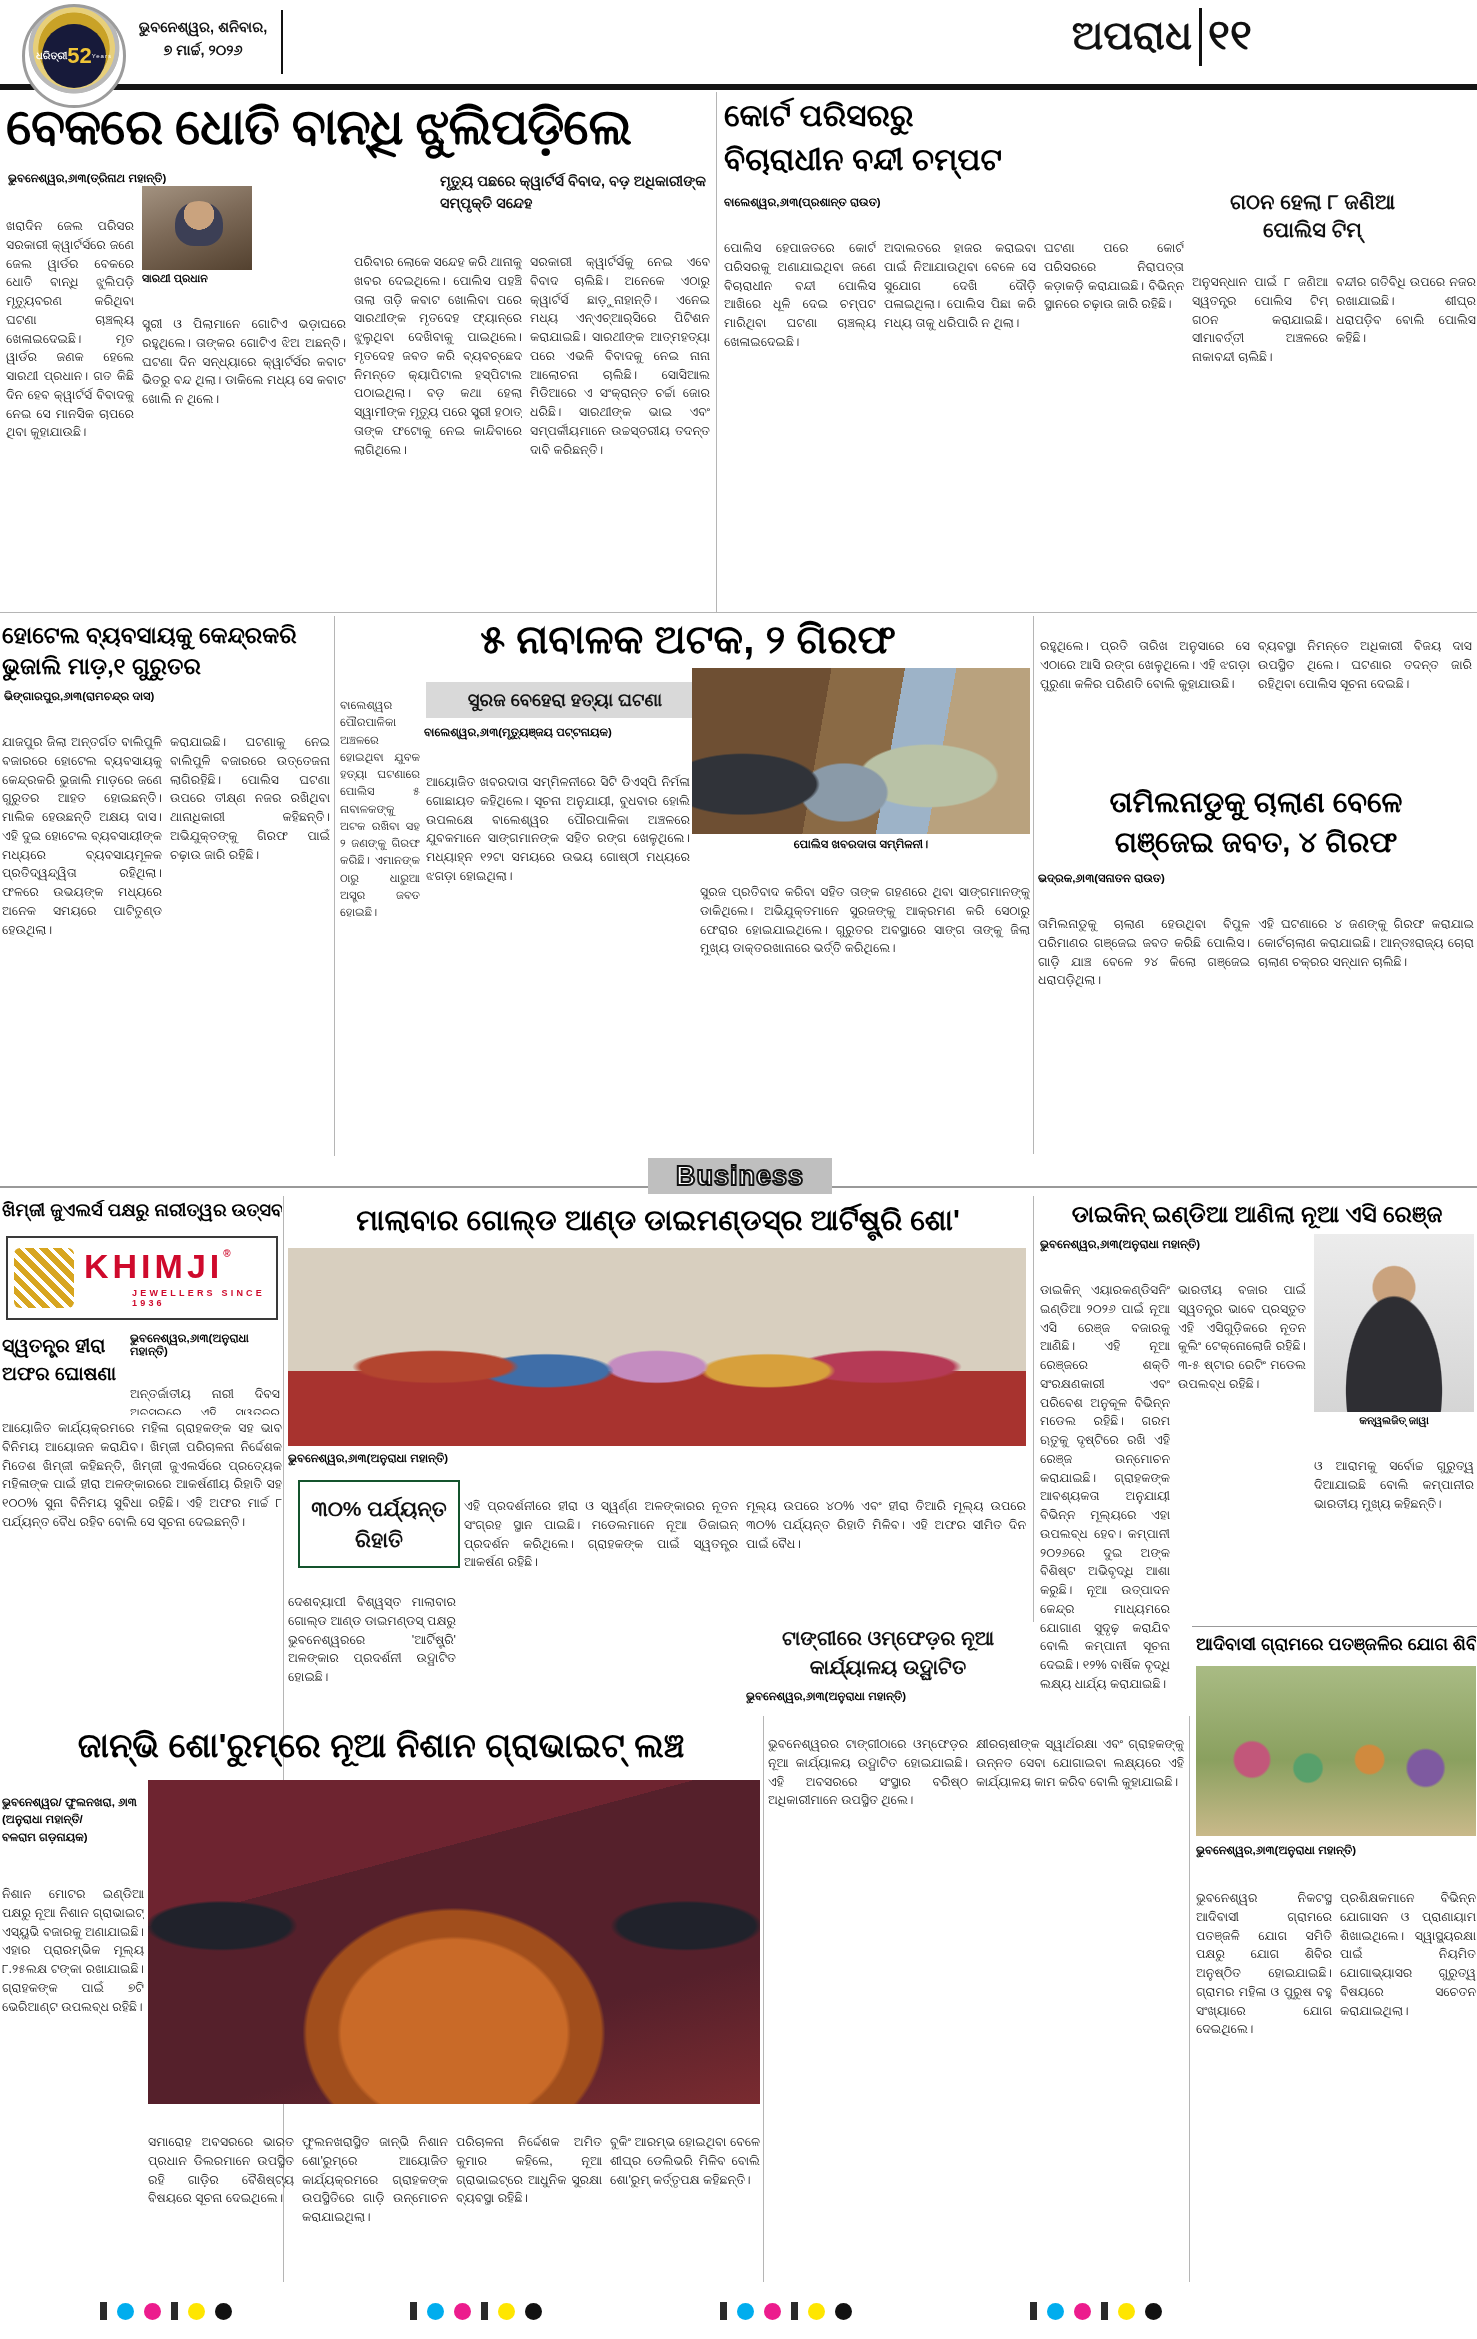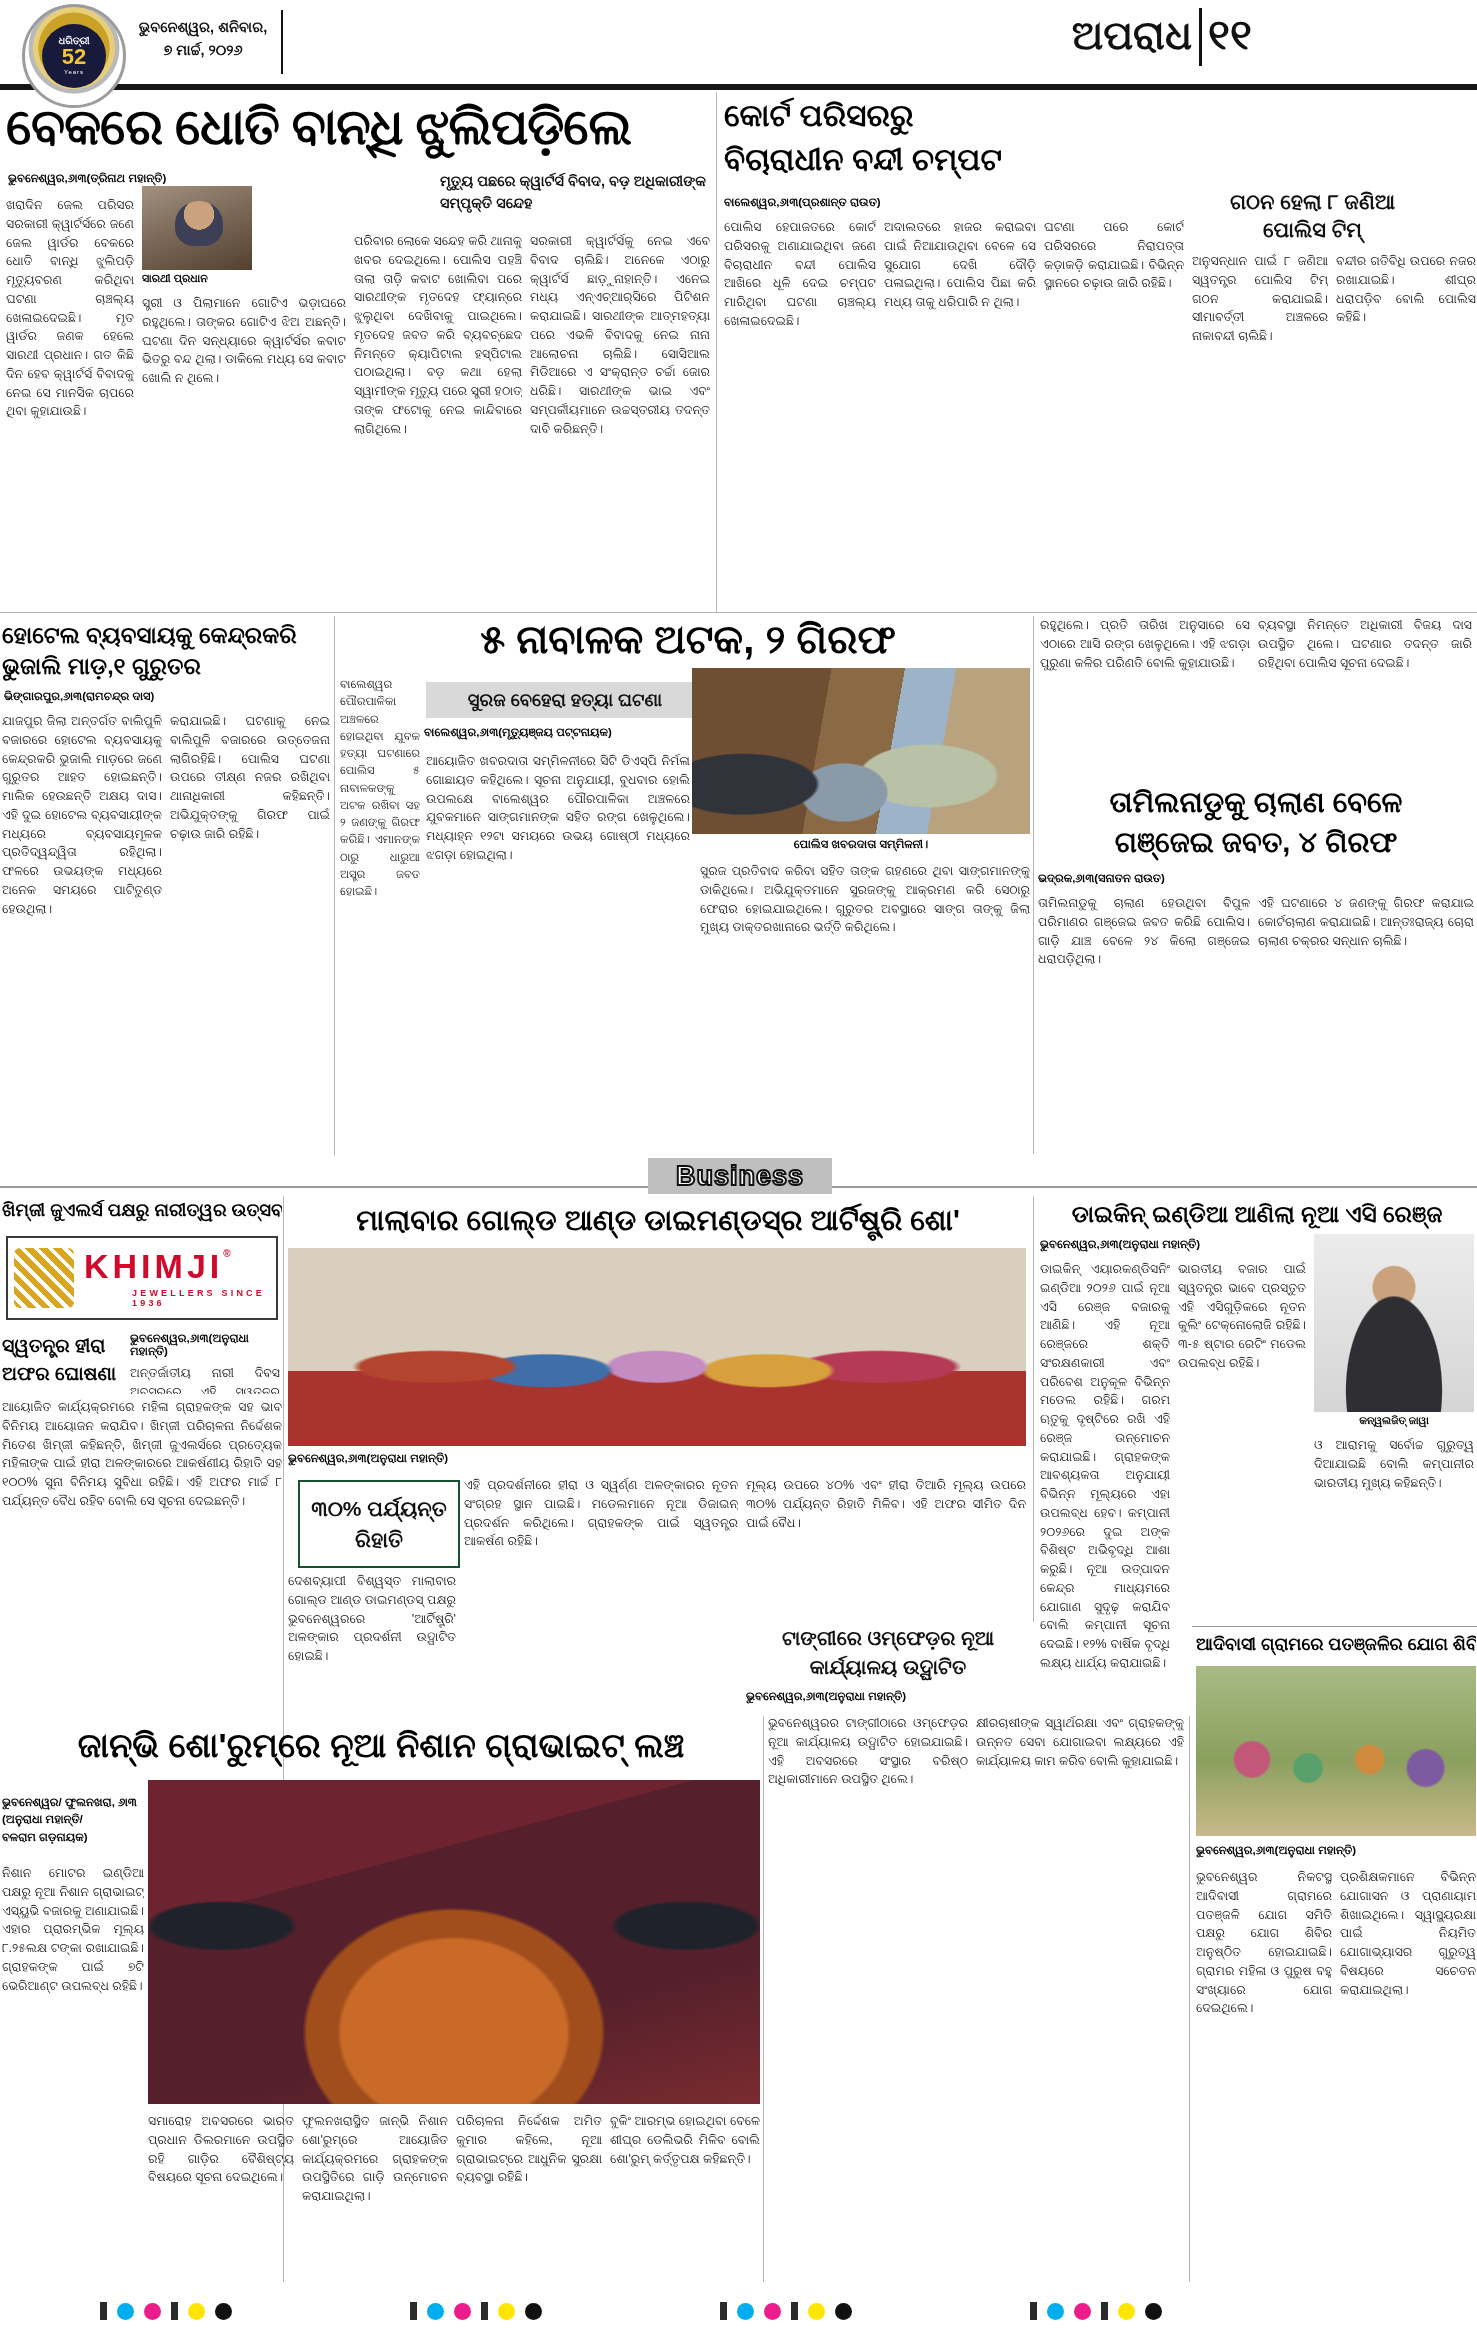--- a/index.html
+++ b/index.html
@@ -4,34 +4,34 @@
 <style>
   :root{
     --khimji_red:#cf0a2c; --gold:#d8a620; --navy:#171a3a;
     --cyan:#00adee; --magenta:#ec1c8d; --yellow:#ffe600; --ink:#111111;
     --business_strip_bg:#bfbfbf; --kicker_bg:#d9d9d9; --rule:#b5b5b5;
   }
   html,body{margin:0;padding:0;background:#ffffff;}
   .page{position:relative;width:1477px;height:2339px;background:#fff;overflow:hidden;
         font-family:"Liberation Sans","DejaVu Sans",sans-serif;color:var(--ink);}
   .abs{position:absolute;}
-  .col{ text-align:justify; font-size:12.5px; line-height:1.5; color:#1c1c1c; overflow:hidden;}
+  .col{ text-align:justify; font-size:12.5px; line-height:1.5; color:#1c1c1c; overflow:hidden;margin-top:21px;}
   .byline{font-weight:bold;font-size:11.5px;color:#000;overflow:hidden;white-space:nowrap;}
   .headline{font-weight:bold;color:#000;overflow:hidden;}
   .caption{font-weight:bold;font-size:11px;color:#000;overflow:hidden;}
   .vrule{background:var(--rule);}
   .hrule{background:var(--rule);}
   .photo{overflow:hidden;}
   
   .badge{border-radius:50%;background:
       radial-gradient(circle at 50% 42%, #23264d 0 31%, #c9a227 32% 47%, #e7cf7a 48% 54%, #b9b9b9 55% 60%, #ffffff 61%);
       border:3px solid #9c9c9c;box-sizing:border-box;}
   .badge-inner{position:absolute;left:50%;top:50%;transform:translate(-50%,-50%);
       width:64px;height:64px;border-radius:50%;background:var(--navy);
-      display:flex;flex-direction:column;align-items:center;justify-content:center;gap:0;}
+      display:flex;flex-direction:row;align-items:center;justify-content:center;gap:0;}
   .badge-m{color:#ffffff;font-size:10px;font-weight:bold;line-height:1;}
   .badge-n{color:#f0c537;font-size:22px;font-weight:bold;line-height:1;}
   .badge-y{color:#ffffff;font-size:6px;letter-spacing:1px;line-height:1.4;}
   .dateline{font-weight:bold;font-size:14.5px;text-align:center;line-height:1.6;}
   .section-title{font-weight:bold;font-size:40px;text-align:right;line-height:58px;white-space:nowrap;}
   .page-no{font-weight:bold;font-size:42px;line-height:58px;}
   
   .bstrip{background:var(--business_strip_bg);display:flex;align-items:center;justify-content:center;
           font-size:27px;font-weight:bold;color:#ffffff;-webkit-text-stroke:2px #111;letter-spacing:1px;}
   .kicker{background:var(--kicker_bg);display:flex;align-items:center;justify-content:center;

